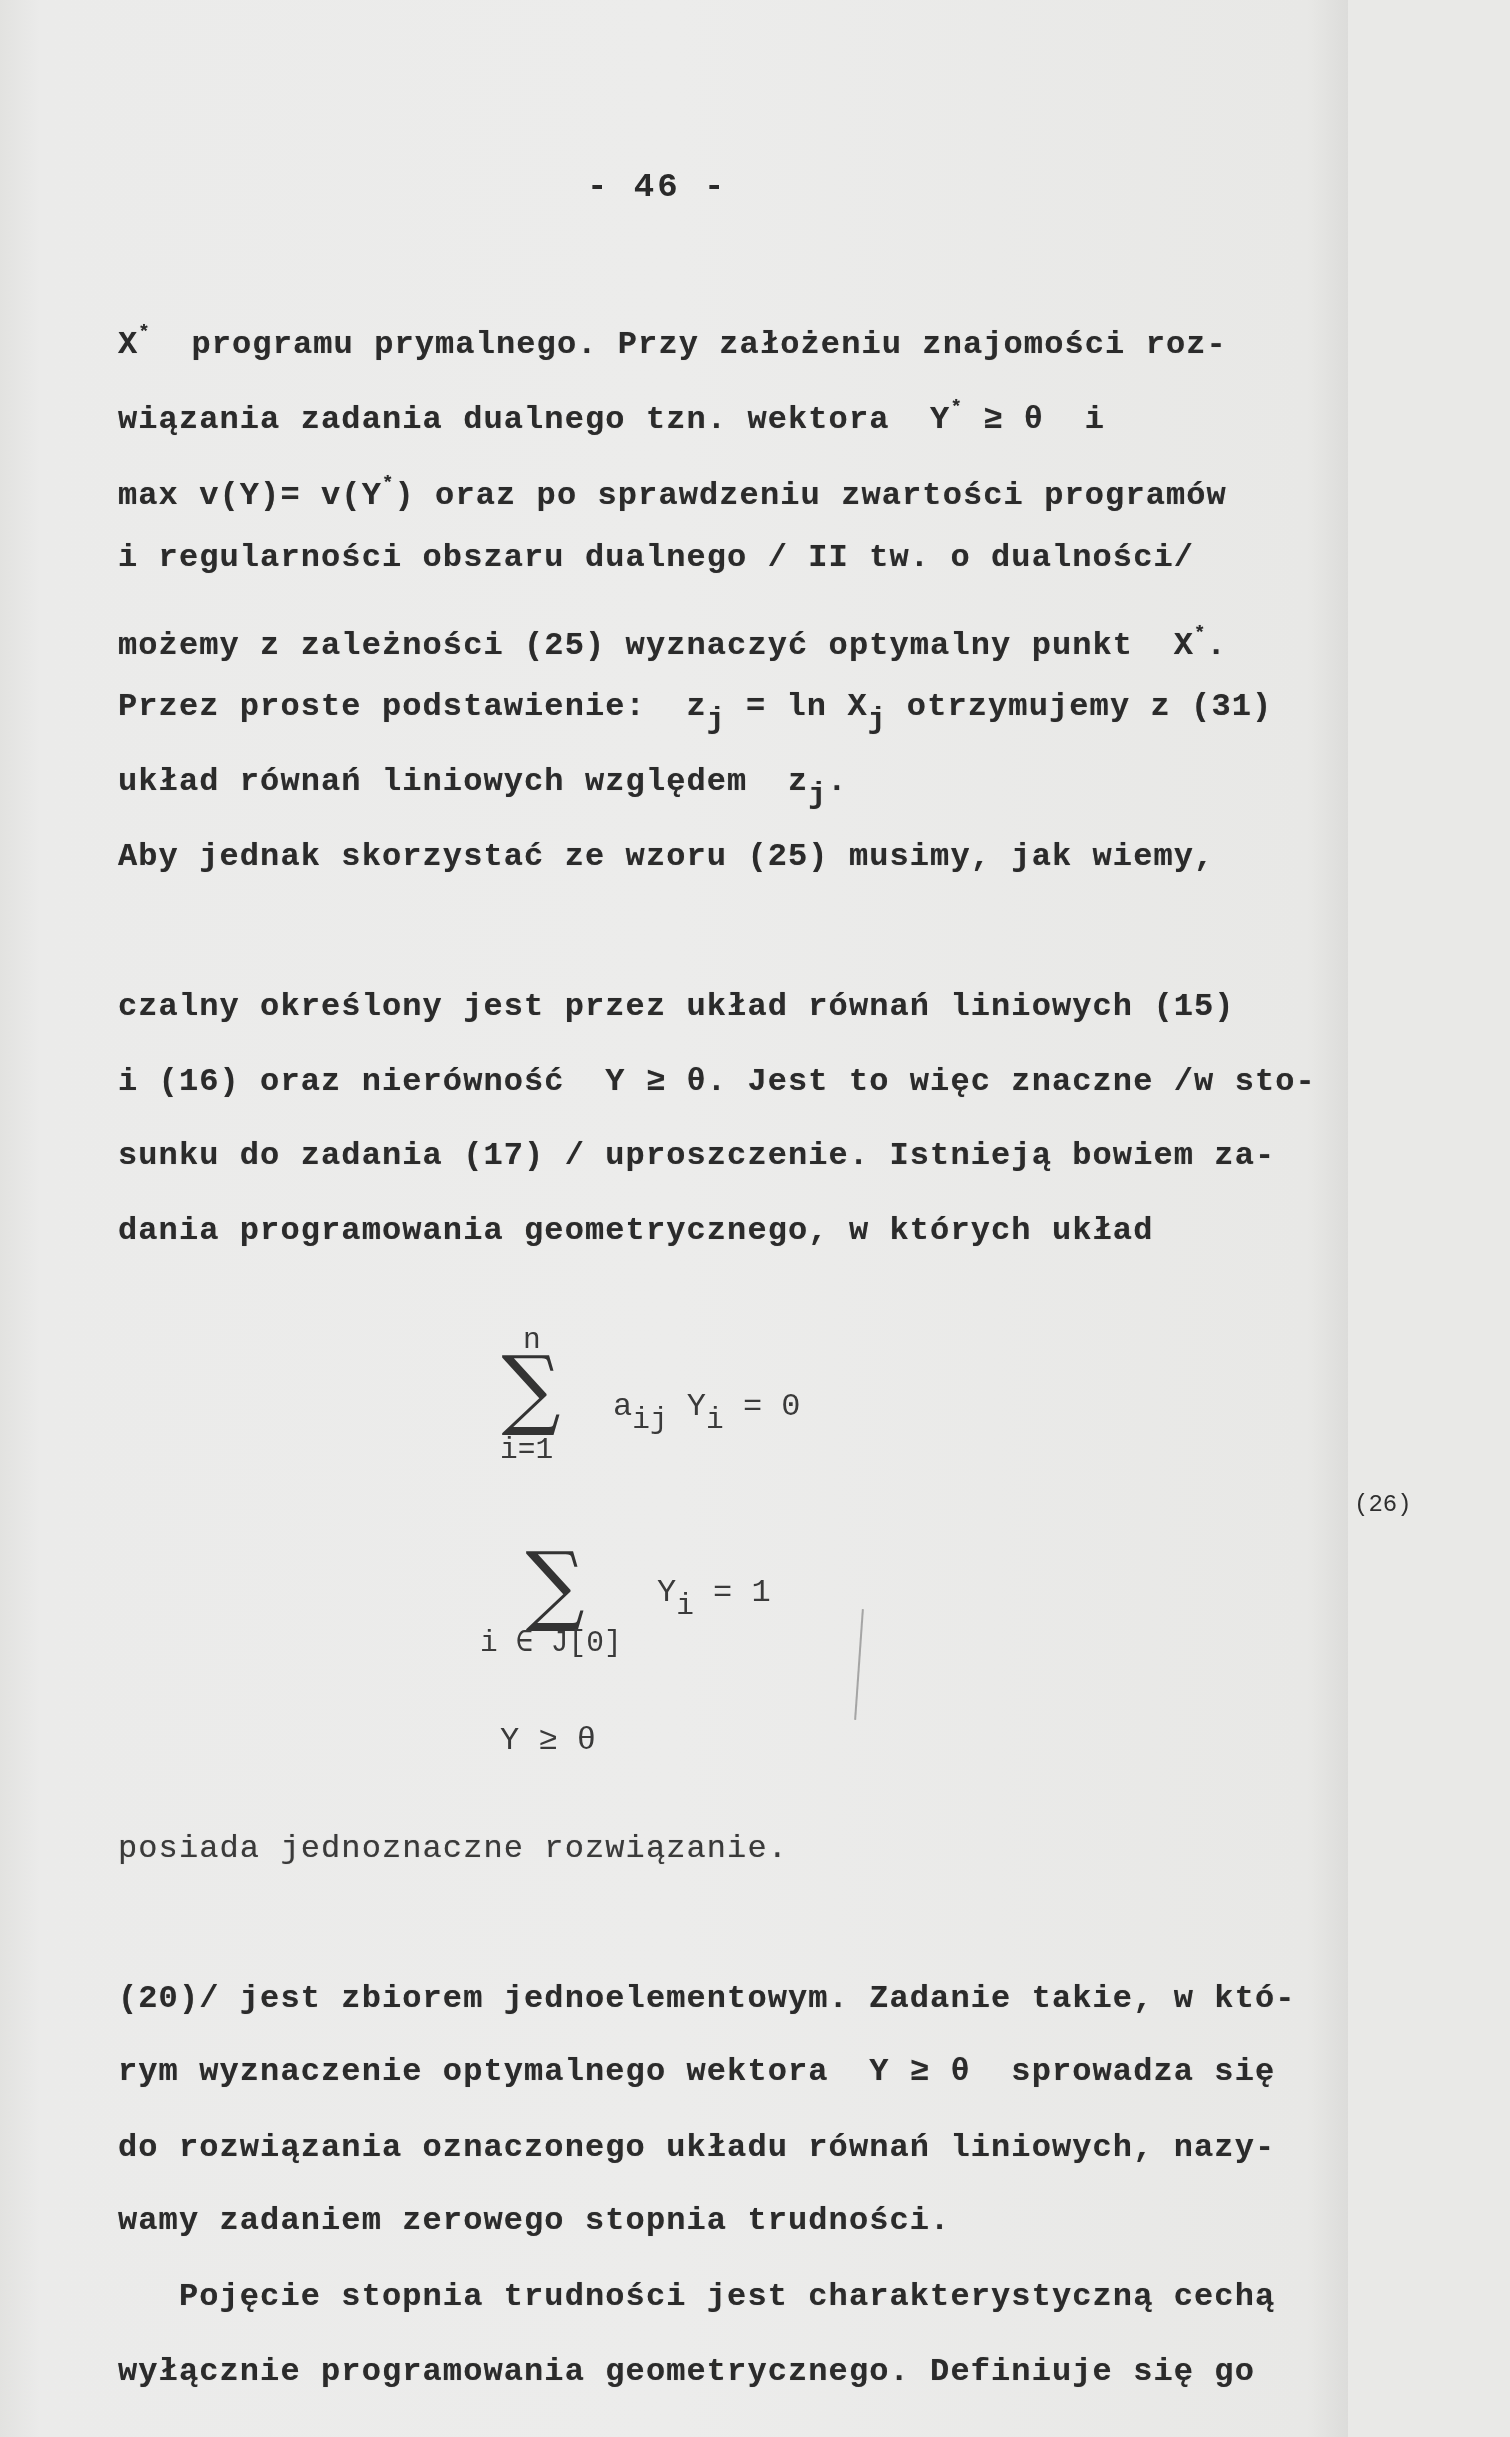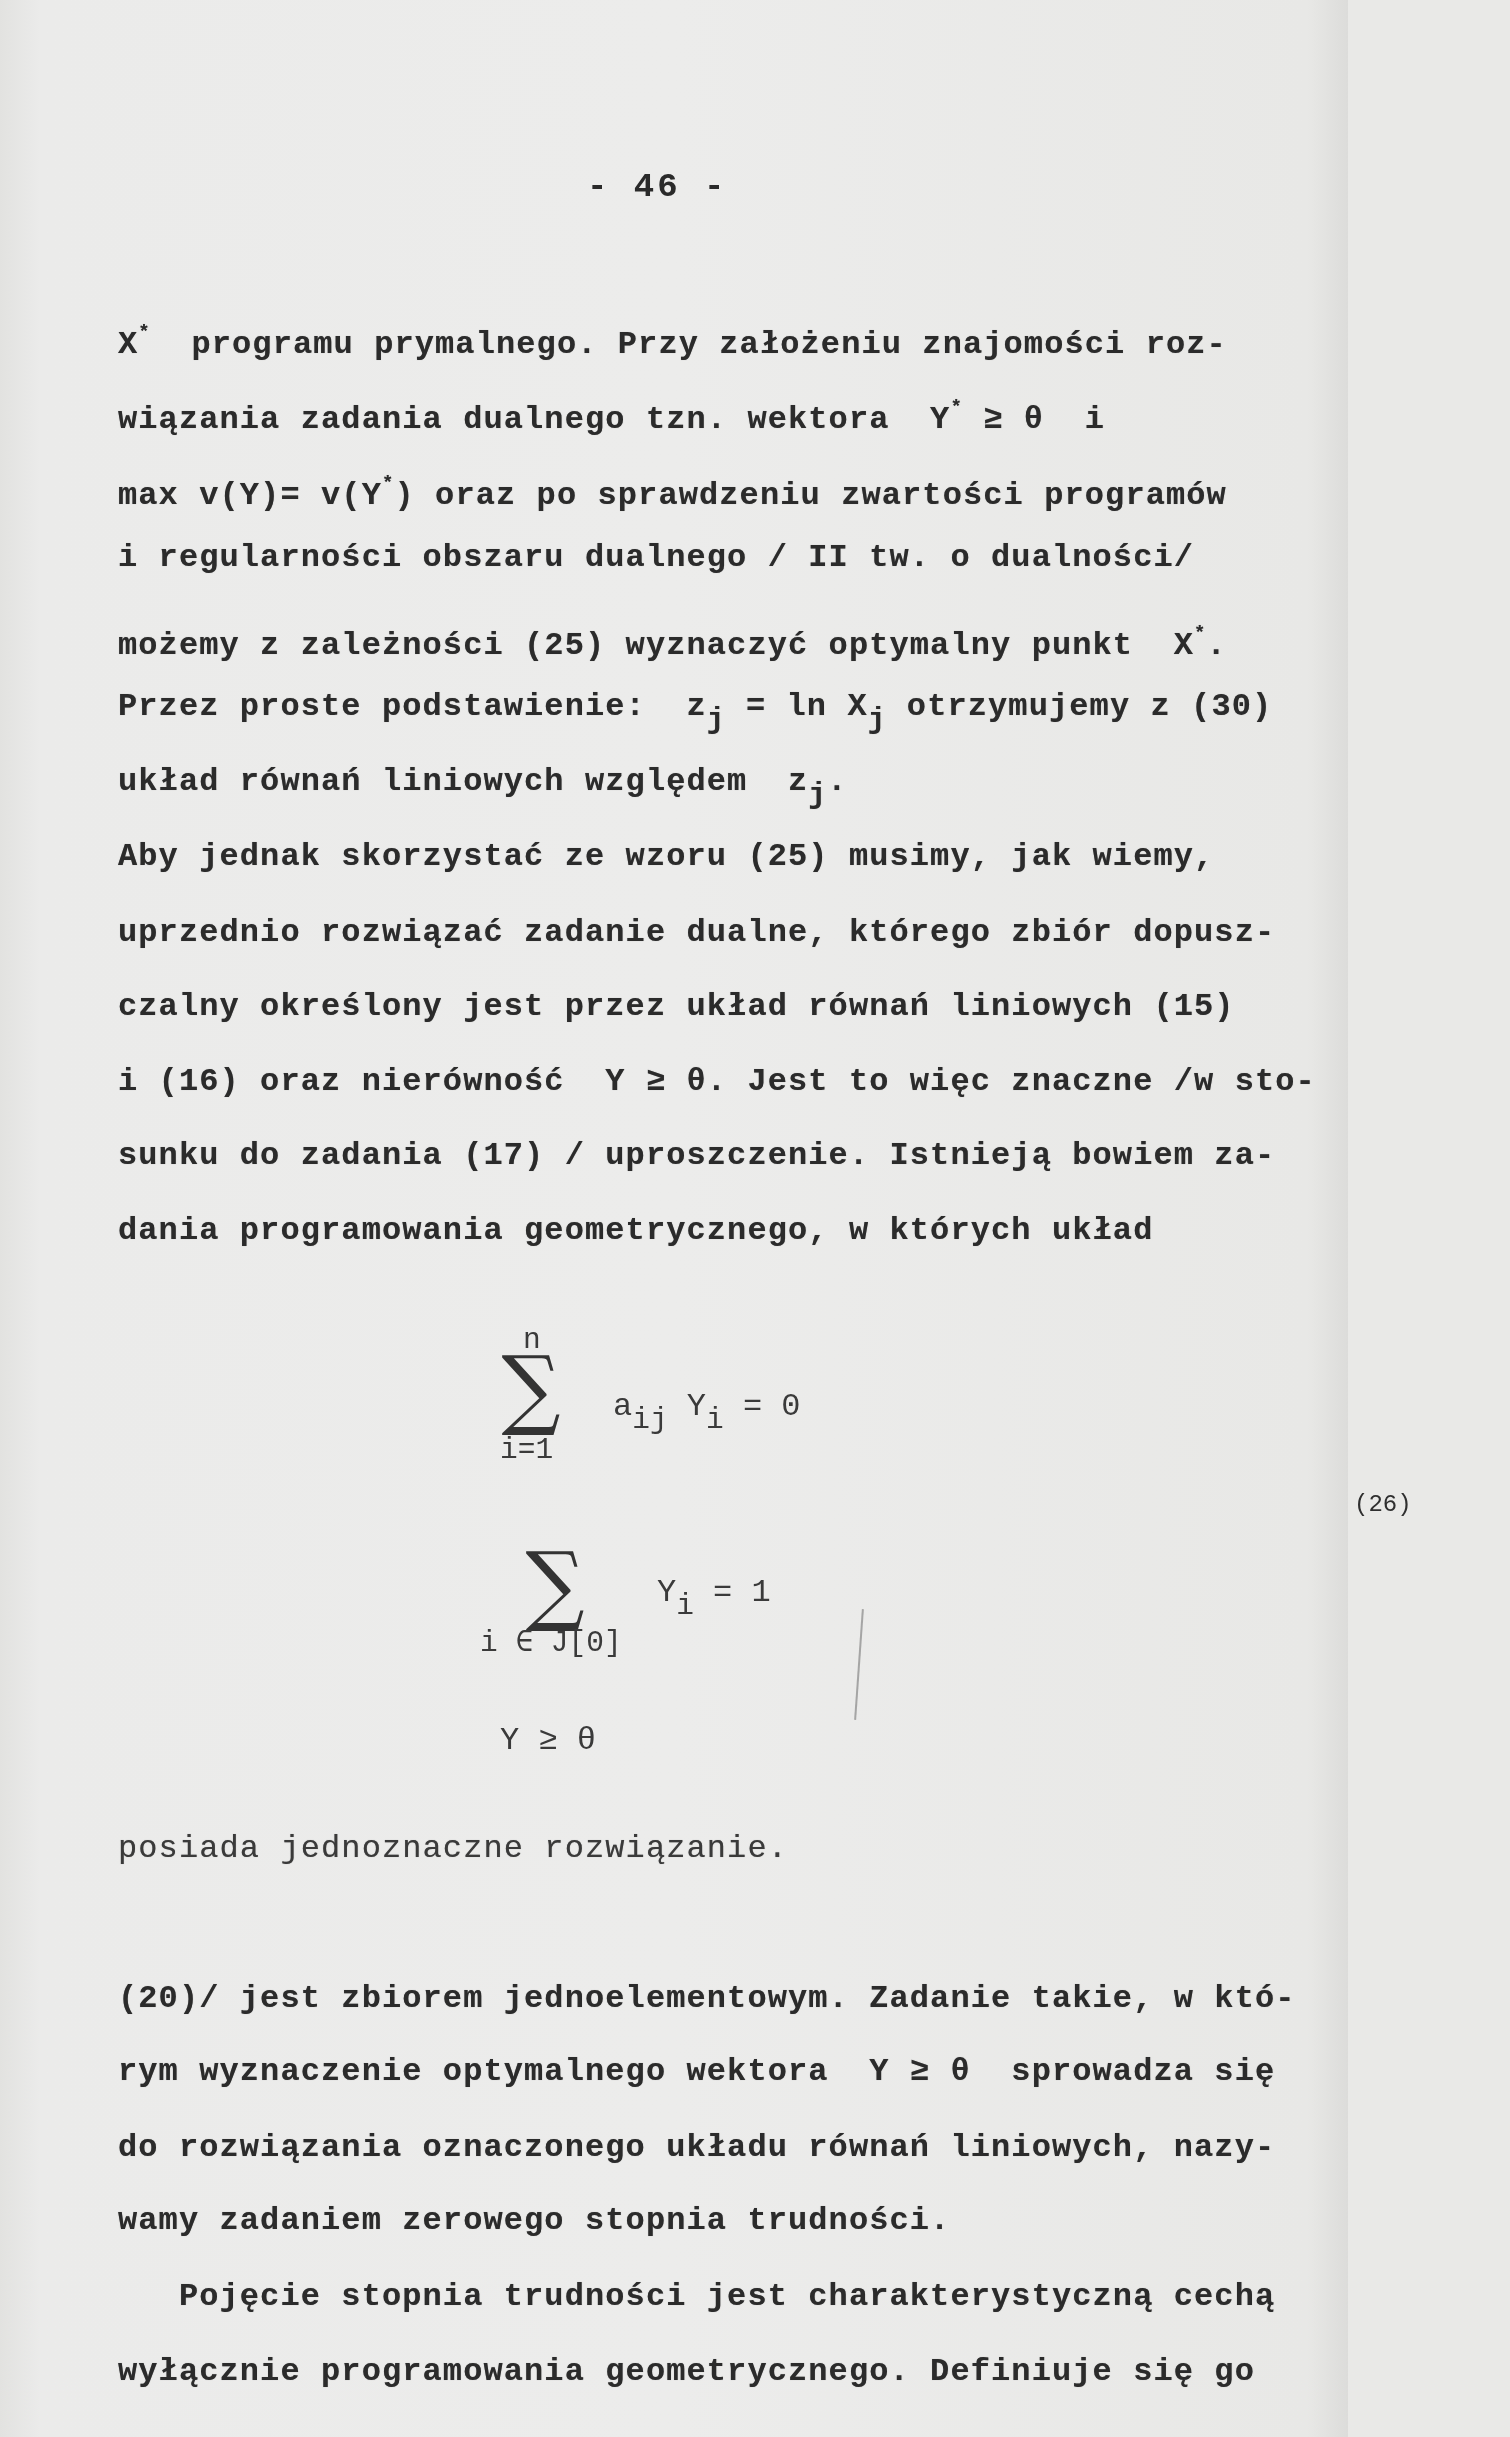--- a/index.html
+++ b/index.html
@@ -48,26 +48,25 @@
   <div class="line" style="top:310px"><span>X</span><sup class="star">*</sup><span>  programu prymalnego. Przy założeniu znajomości roz-</span></div>
 
   <div class="line" style="top:385px"><span>wiązania zadania dualnego tzn. wektora  Y</span><sup class="star">*</sup><span> ≥ θ  i</span></div>
 
   <div class="line" style="top:461px"><span>max v(Y)= v(Y</span><sup class="star">*</sup><span>) oraz po sprawdzeniu zwartości programów</span></div>
 
   <div class="line" style="top:536px"><span>i regularności obszaru dualnego / II tw. o dualności/</span></div>
 
   <div class="line" style="top:611px"><span>możemy z zależności (25) wyznaczyć optymalny punkt  X</span><sup class="star">*</sup><span>.</span></div>
 
-  <div class="line" style="top:685px"><span>Przez proste podstawienie:  z</span><sub class="idx">j</sub><span> = ln X</span><sub class="idx">j</sub><span> otrzymujemy z (30)</span></div>
+  <div class="line" style="top:685px"><span>Przez proste podstawienie:  z</span><sub class="idx">j</sub><span> = ln X</span><sub class="idx">j</sub><span> otrzymujemy z (31)</span></div>
 
   <div class="line" style="top:760px"><span>układ równań liniowych względem  z</span><sub class="idx">j</sub><span>.</span></div>
 
   <div class="line" style="top:835px">Aby jednak skorzystać ze wzoru (25) musimy, jak wiemy,</div>
-  <div class="line" style="top:911px">uprzednio rozwiązać zadanie dualne, którego zbiór dopusz-</div>
   <div class="line" style="top:985px">czalny określony jest przez układ równań liniowych (15)</div>
   <div class="line" style="top:1060px">i (16) oraz nierówność  Y ≥ θ. Jest to więc znaczne /w sto-</div>
   <div class="line" style="top:1134px">sunku do zadania (17) / uproszczenie. Istnieją bowiem za-</div>
   <div class="line" style="top:1209px">dania programowania geometrycznego, w których układ</div>
 
   <div>
     <div class="limit" style="left:523px; top:1323px">n</div>
     <div class="sigma" style="left:500px; top:1345px">∑</div>
     <div class="limit" style="left:500px; top:1433px">i=1</div>
     <div class="formula" style="left:613px; top:1380px"><span>a</span><sub class="idx">ij</sub><span> Y</span><sub class="idx">i</sub><span> = 0</span></div>

